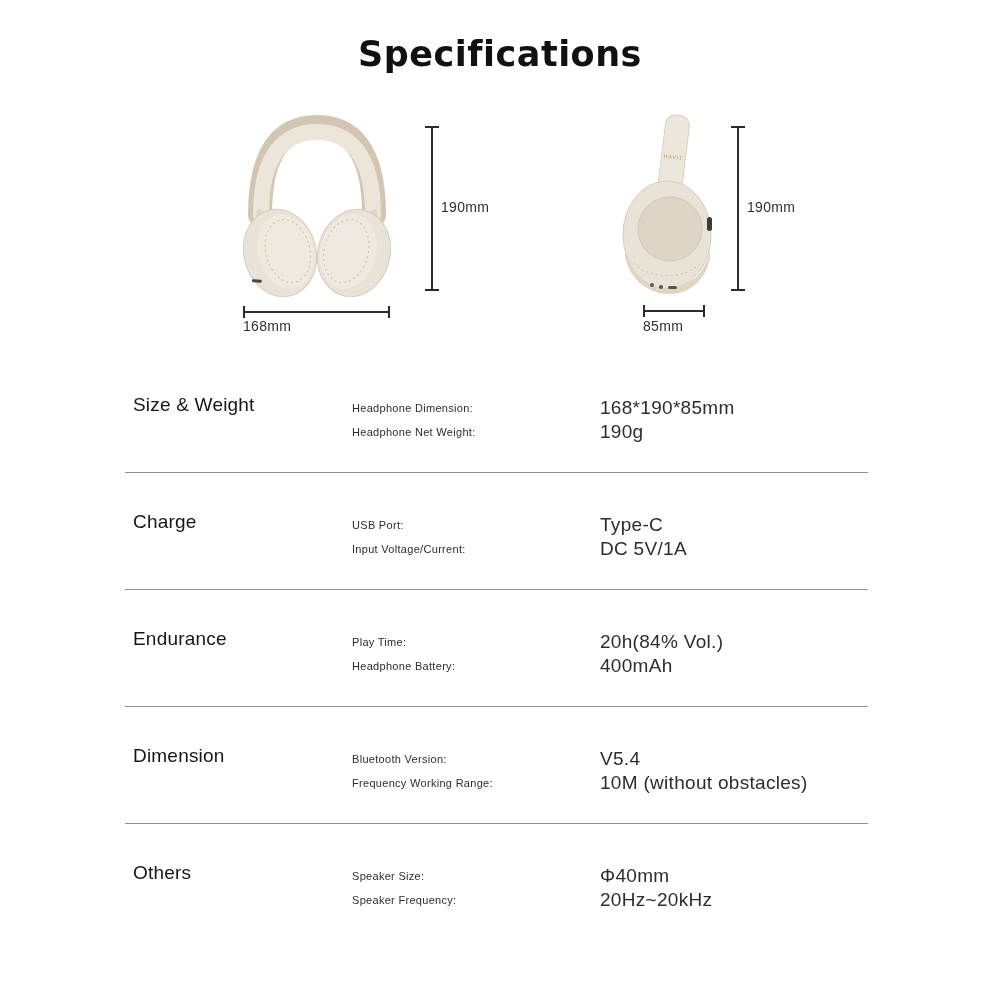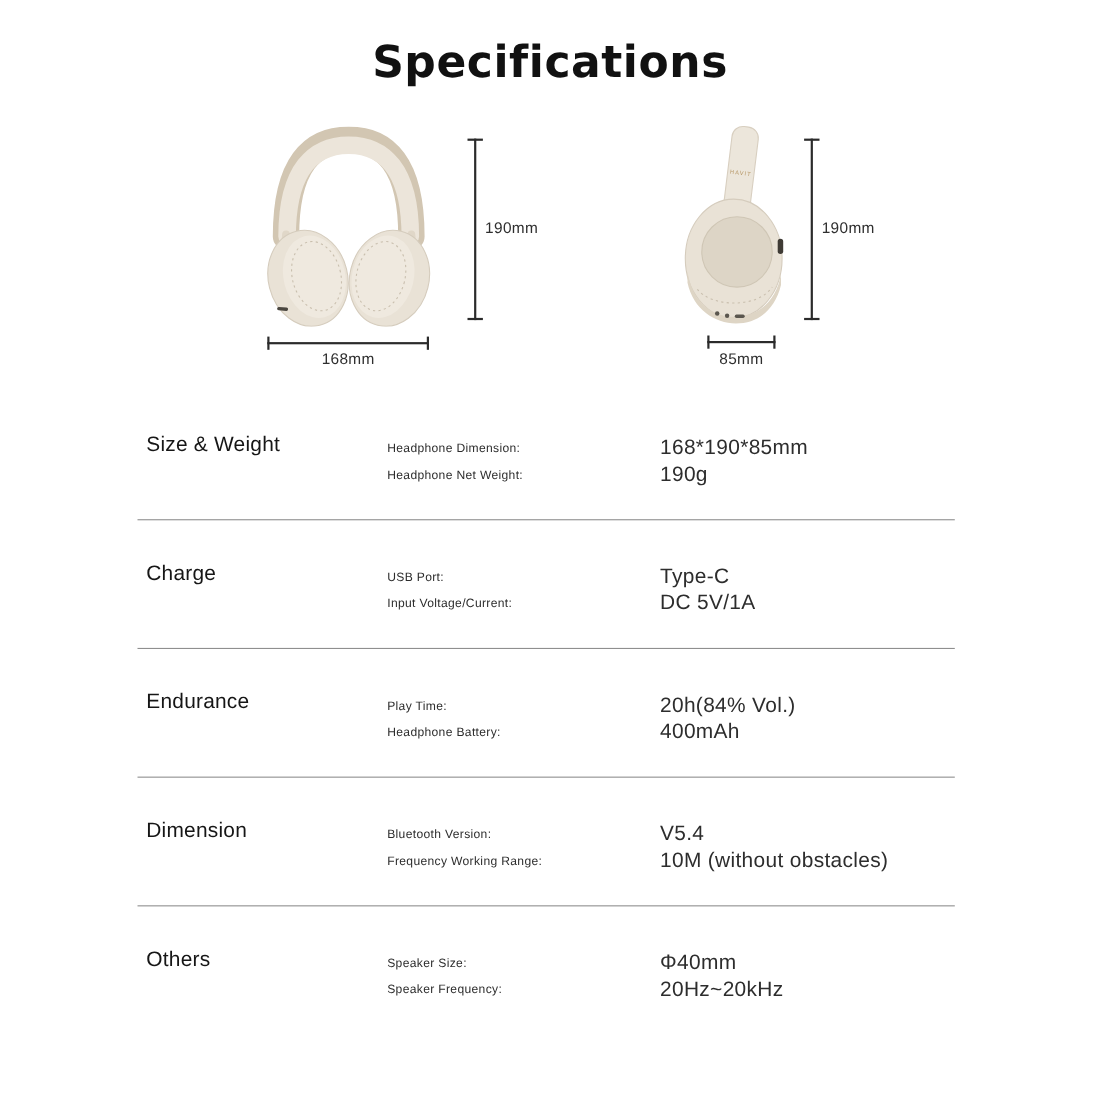--- a/index.html
+++ b/index.html
@@ -4,21 +4,21 @@
 <style>
   * { margin: 0; padding: 0; box-sizing: border-box; }
   html, body { background: #ffffff; }
   body {
     width: 1000px; height: 1000px; position: relative; overflow: hidden;
     font-family: "Liberation Sans", "DejaVu Sans", sans-serif;
     color: #1c1c1c;
   }
   .page-title {
     position: absolute; top: 34px; left: 0; width: 1000px;
-    text-align: center; font-size: 40px; font-weight: 800;
+    text-align: center; font-size: 35px; font-weight: 800;
     letter-spacing: 0.5px; color: #111111;
     font-family: "DejaVu Sans", "Liberation Sans", sans-serif;
   }
   
   .figure { position: absolute; }
   .fig-front { left: 232px; top: 115px; width: 170px; height: 182px; }
   .fig-side  { left: 612px; top: 113px; width: 125px; height: 184px; }
 
   
   .dim-v { position: absolute; width: 2px; background: #2b2b2b; }
@@ -27,21 +27,21 @@
   }
   .dim-v::before { top: 0; }
   .dim-v::after { bottom: 0; }
   .dim-h { position: absolute; height: 2px; background: #2b2b2b; }
   .dim-h::before, .dim-h::after {
     content: ""; position: absolute; top: -5px; width: 2px; height: 12px; background: #2b2b2b;
   }
   .dim-h::before { left: 0; }
   .dim-h::after { right: 0; }
   .dim-label { position: absolute; font-size: 14px; color: #2f2f2f; letter-spacing: 0.3px; }
-  .dim-label.centered { text-align: center; }
+  .dim-label.centered { }
 
   
   .spec-table { position: absolute; left: 125px; top: 386px; width: 743px; }
   .spec-section {
     position: relative; padding: 40px 0 28px 0;
     border-bottom: 1px solid #8f8f8f;
   }
   .spec-section.first { padding-top: 10px; }
   .spec-section.last { border-bottom: none; }
   .spec-section-title {

